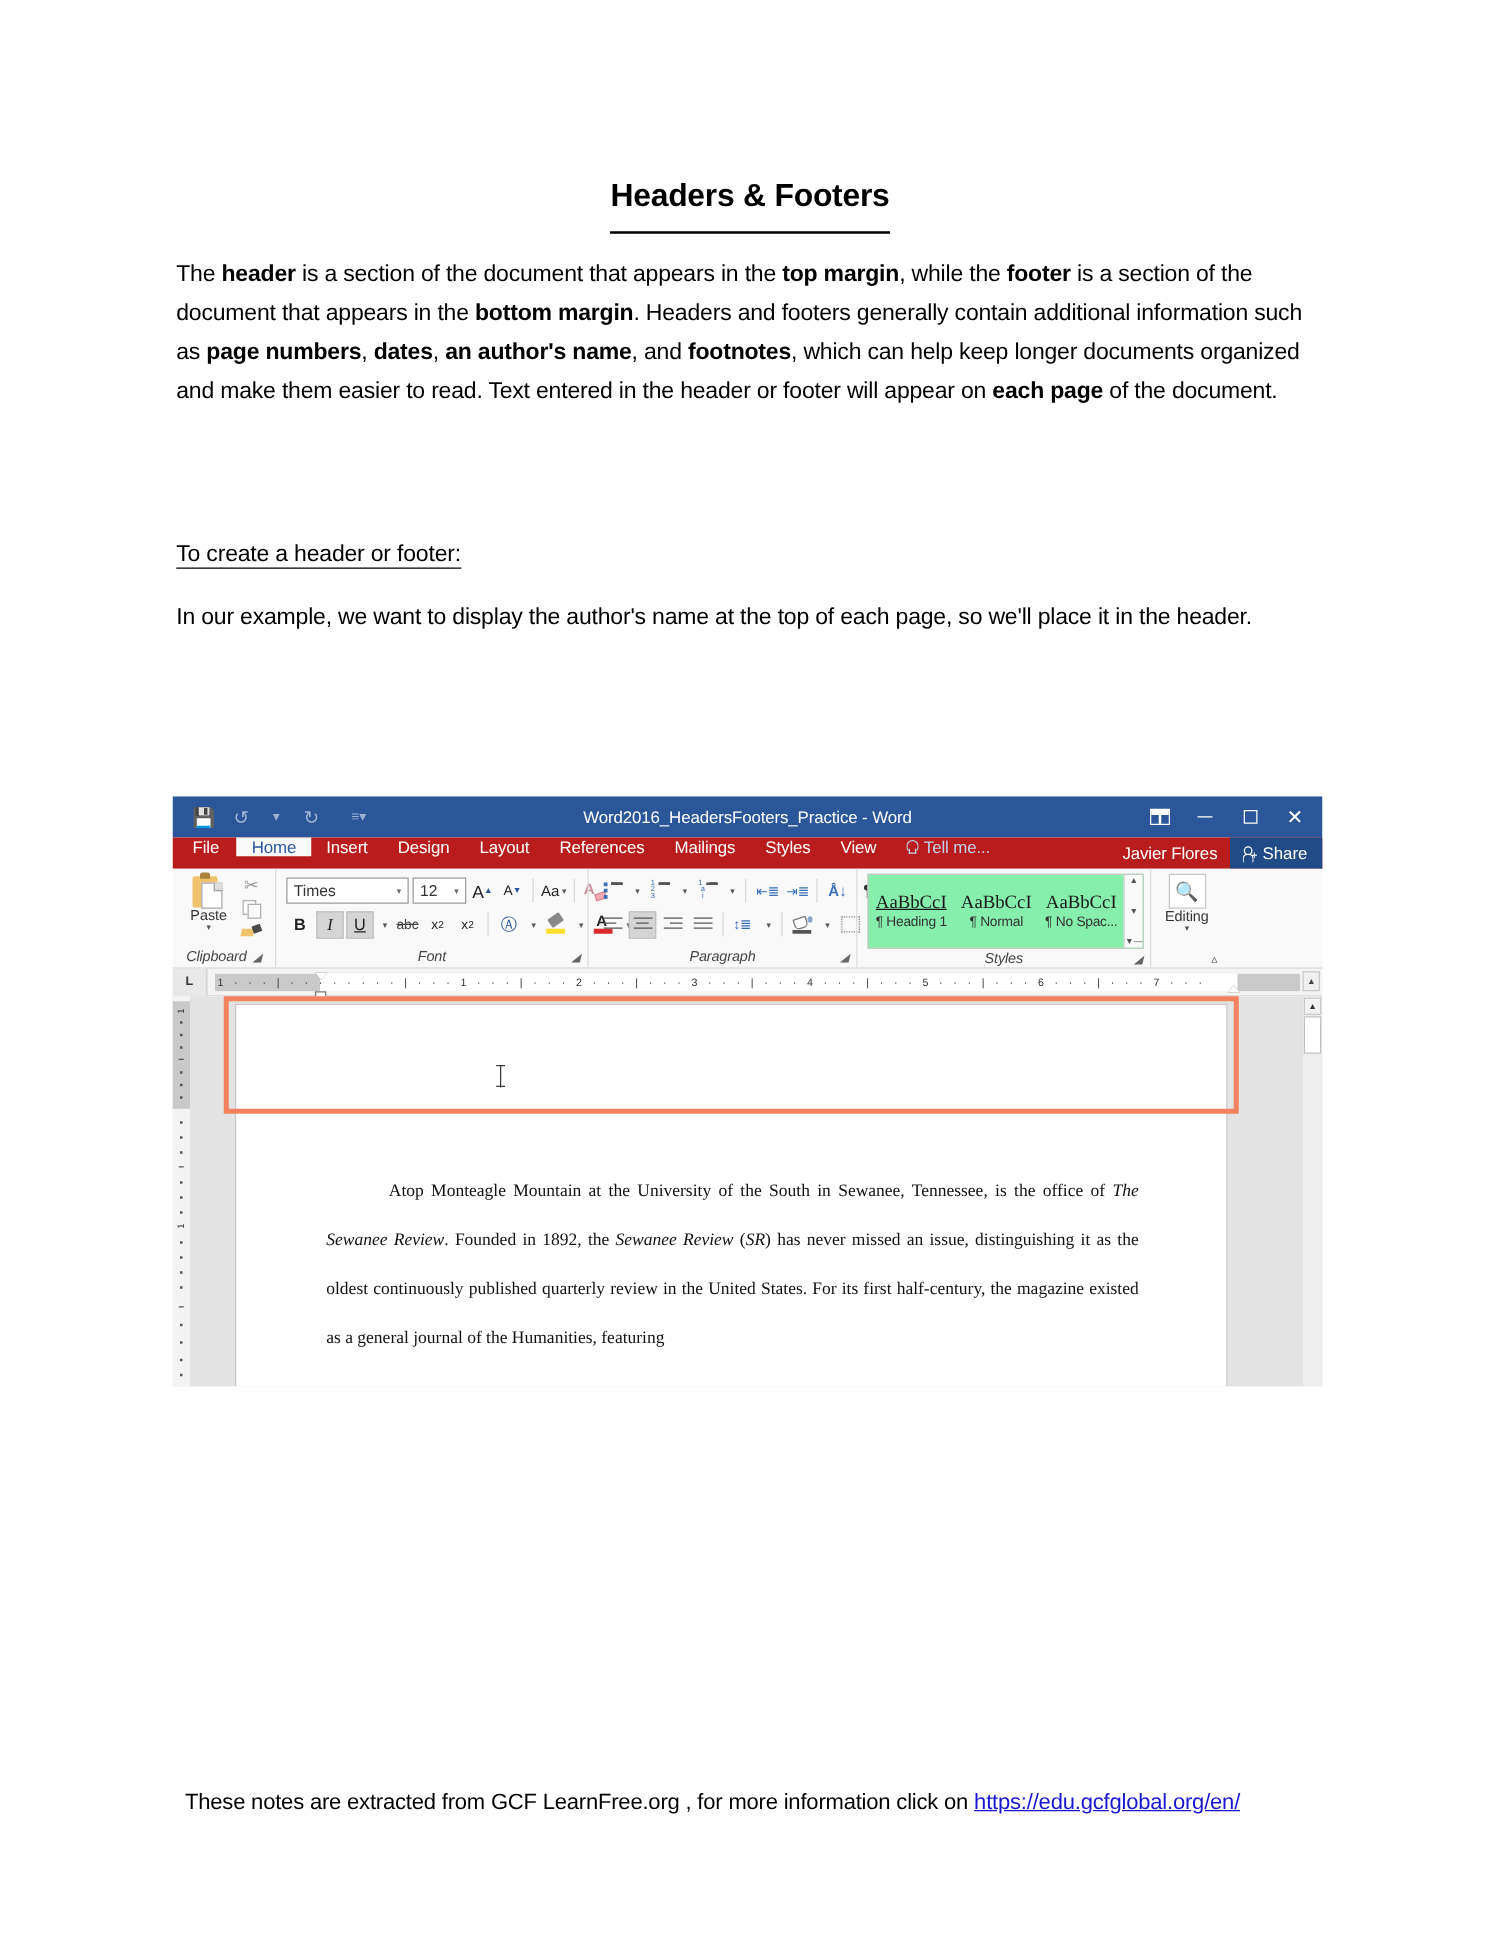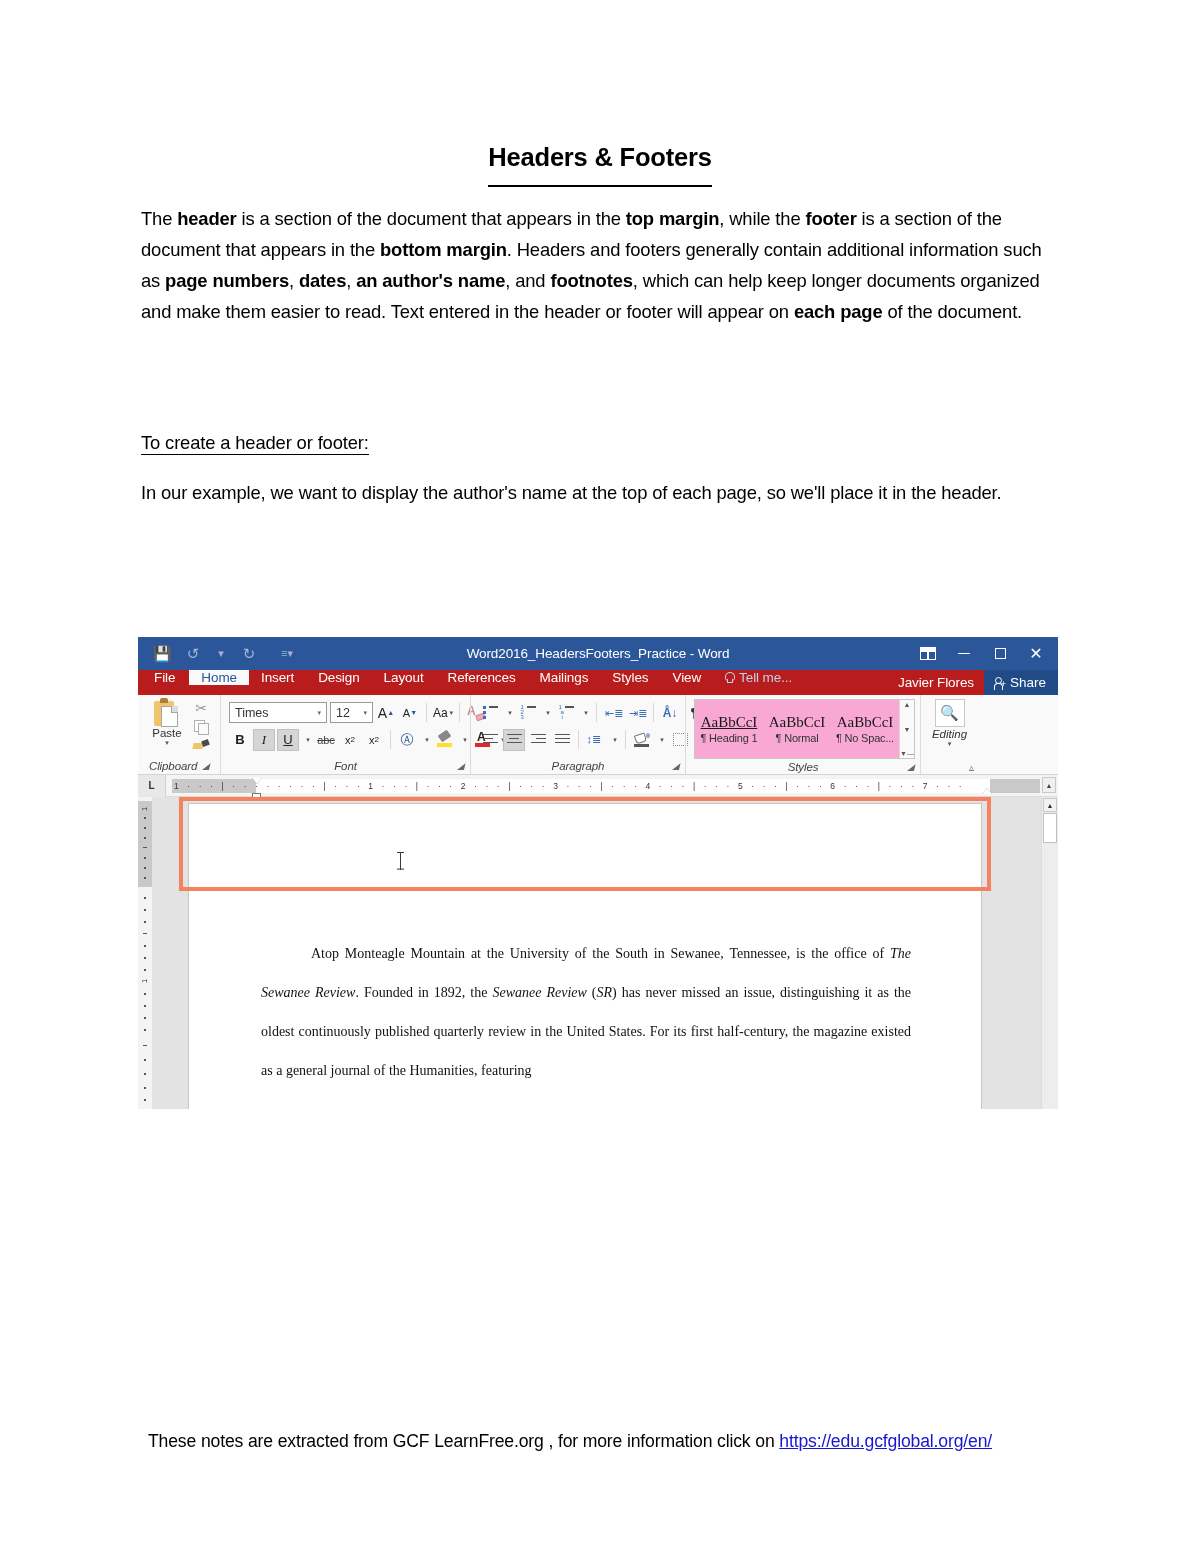--- a/index.html
+++ b/index.html
@@ -404,21 +404,21 @@
     transform: rotate(-18deg);
   }
   .shading .drop { position: absolute; right: 0; top: 0; width: 4px; height: 5px; background: #8aa8cd; border-radius: 50%; }
   .shading .bar { position: absolute; left: 0; bottom: 0; width: 15px; height: 2.5px; background: #555; }
   .borders-glyph { width: 15px; height: 13px; border: 1.3px dotted #888; }
 
   
   .g-styles { width: 235px; }
   .g-styles .rgroup-body { padding: 4px 5px 0 8px; }
   .style-gallery {
-    flex: 1; height: 60px; background: #f9a8d4; border: 1px solid #c8c8c8;
+    flex: 1; height: 60px; background: #86efac; border: 1px solid #c8c8c8;
     display: flex; align-items: stretch;
   }
   .style-items { flex: 1; display: flex; }
   .style-item {
     flex: 1; display: flex; flex-direction: column;
     align-items: center; justify-content: center; gap: 1px;
   }
   .style-sample { font-family: "Liberation Serif", serif; font-size: 15px; color: #1a1a1a; }
   .style-sample.h1 { text-decoration: underline; }
   .style-name { font-size: 11px; color: #333; letter-spacing: -0.2px; }
@@ -430,21 +430,21 @@
   .gs-btn { font-size: 7px; color: #555; }
 
   
   .g-editing { width: 58px; }
   .g-editing .rgroup-body { flex-direction: column; align-items: center; padding-top: 4px; }
   .editing-box {
     width: 30px; height: 28px; background: #fff; border: 1px solid #c8c8c8;
     display: flex; align-items: center; justify-content: center;
     color: #2b579a; font-size: 15px;
   }
-  .editing-label { font-size: 11.5px; color: #333; margin-top: 1px; font-style: italic; }
+  .editing-label { font-size: 11.5px; color: #333; margin-top: 1px; }
   .collapse-ribbon {
     position: absolute; right: 4px; bottom: 1px; font-size: 10px; color: #555;
   }
 
   
   .ruler-row {
     position: relative;
     height: 22px;
     background: #f4f4f4;
     border-bottom: 1px solid #dcdcdc;

